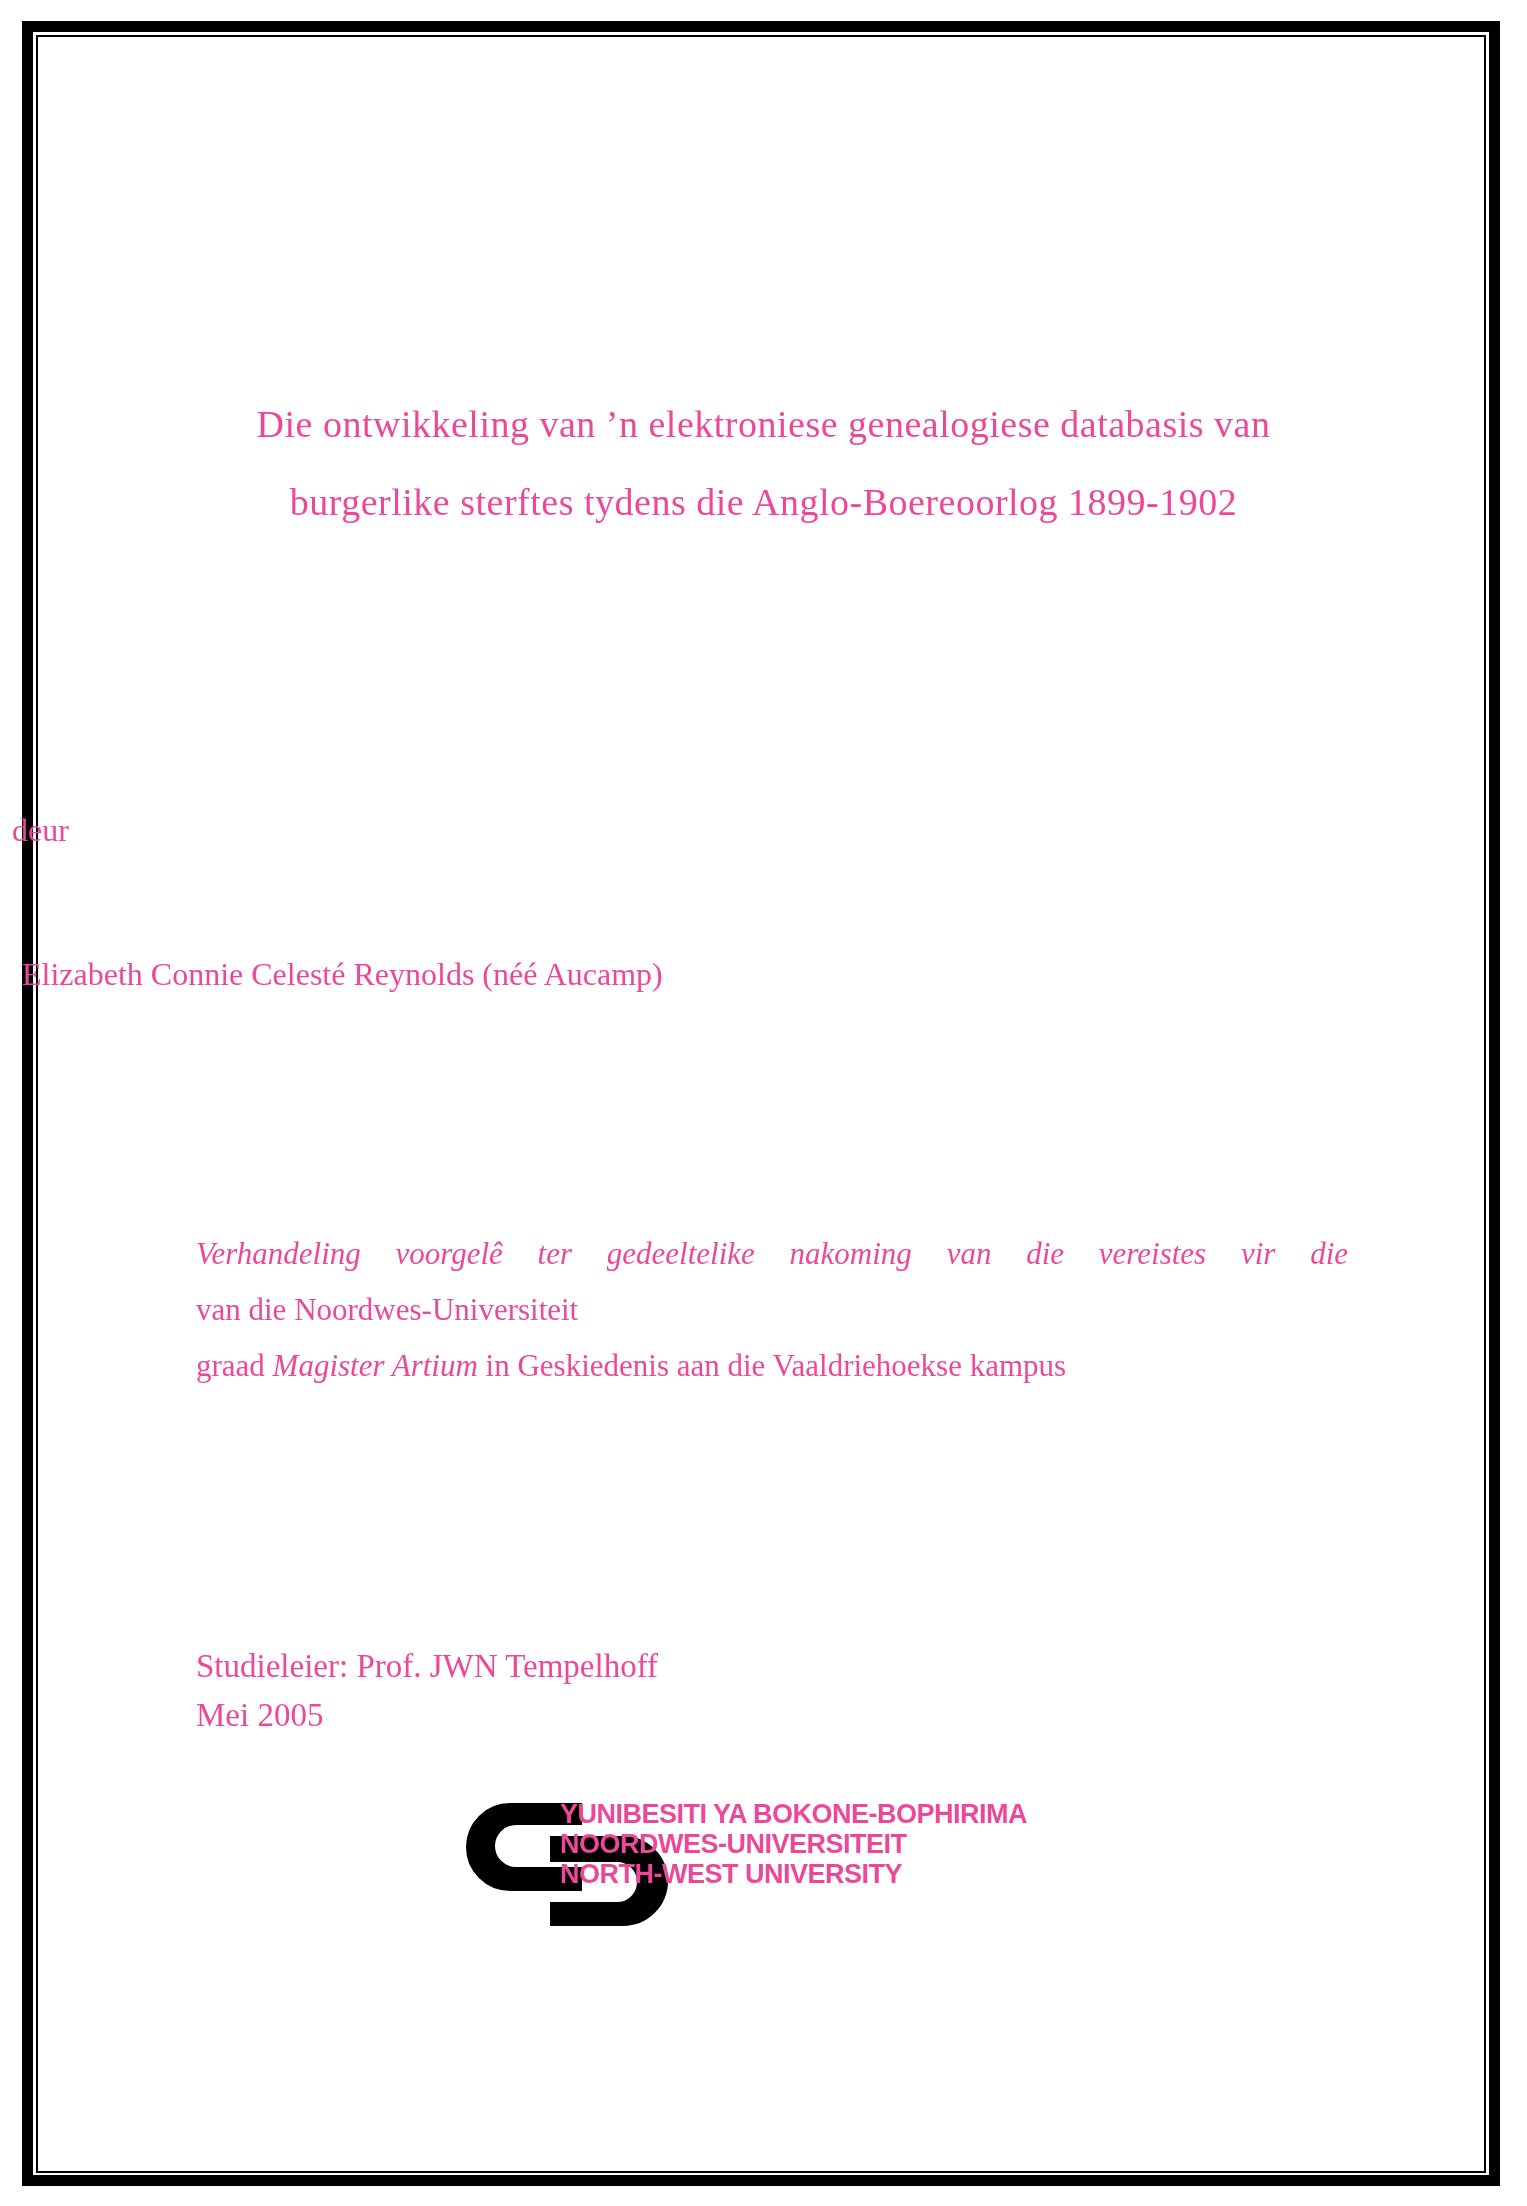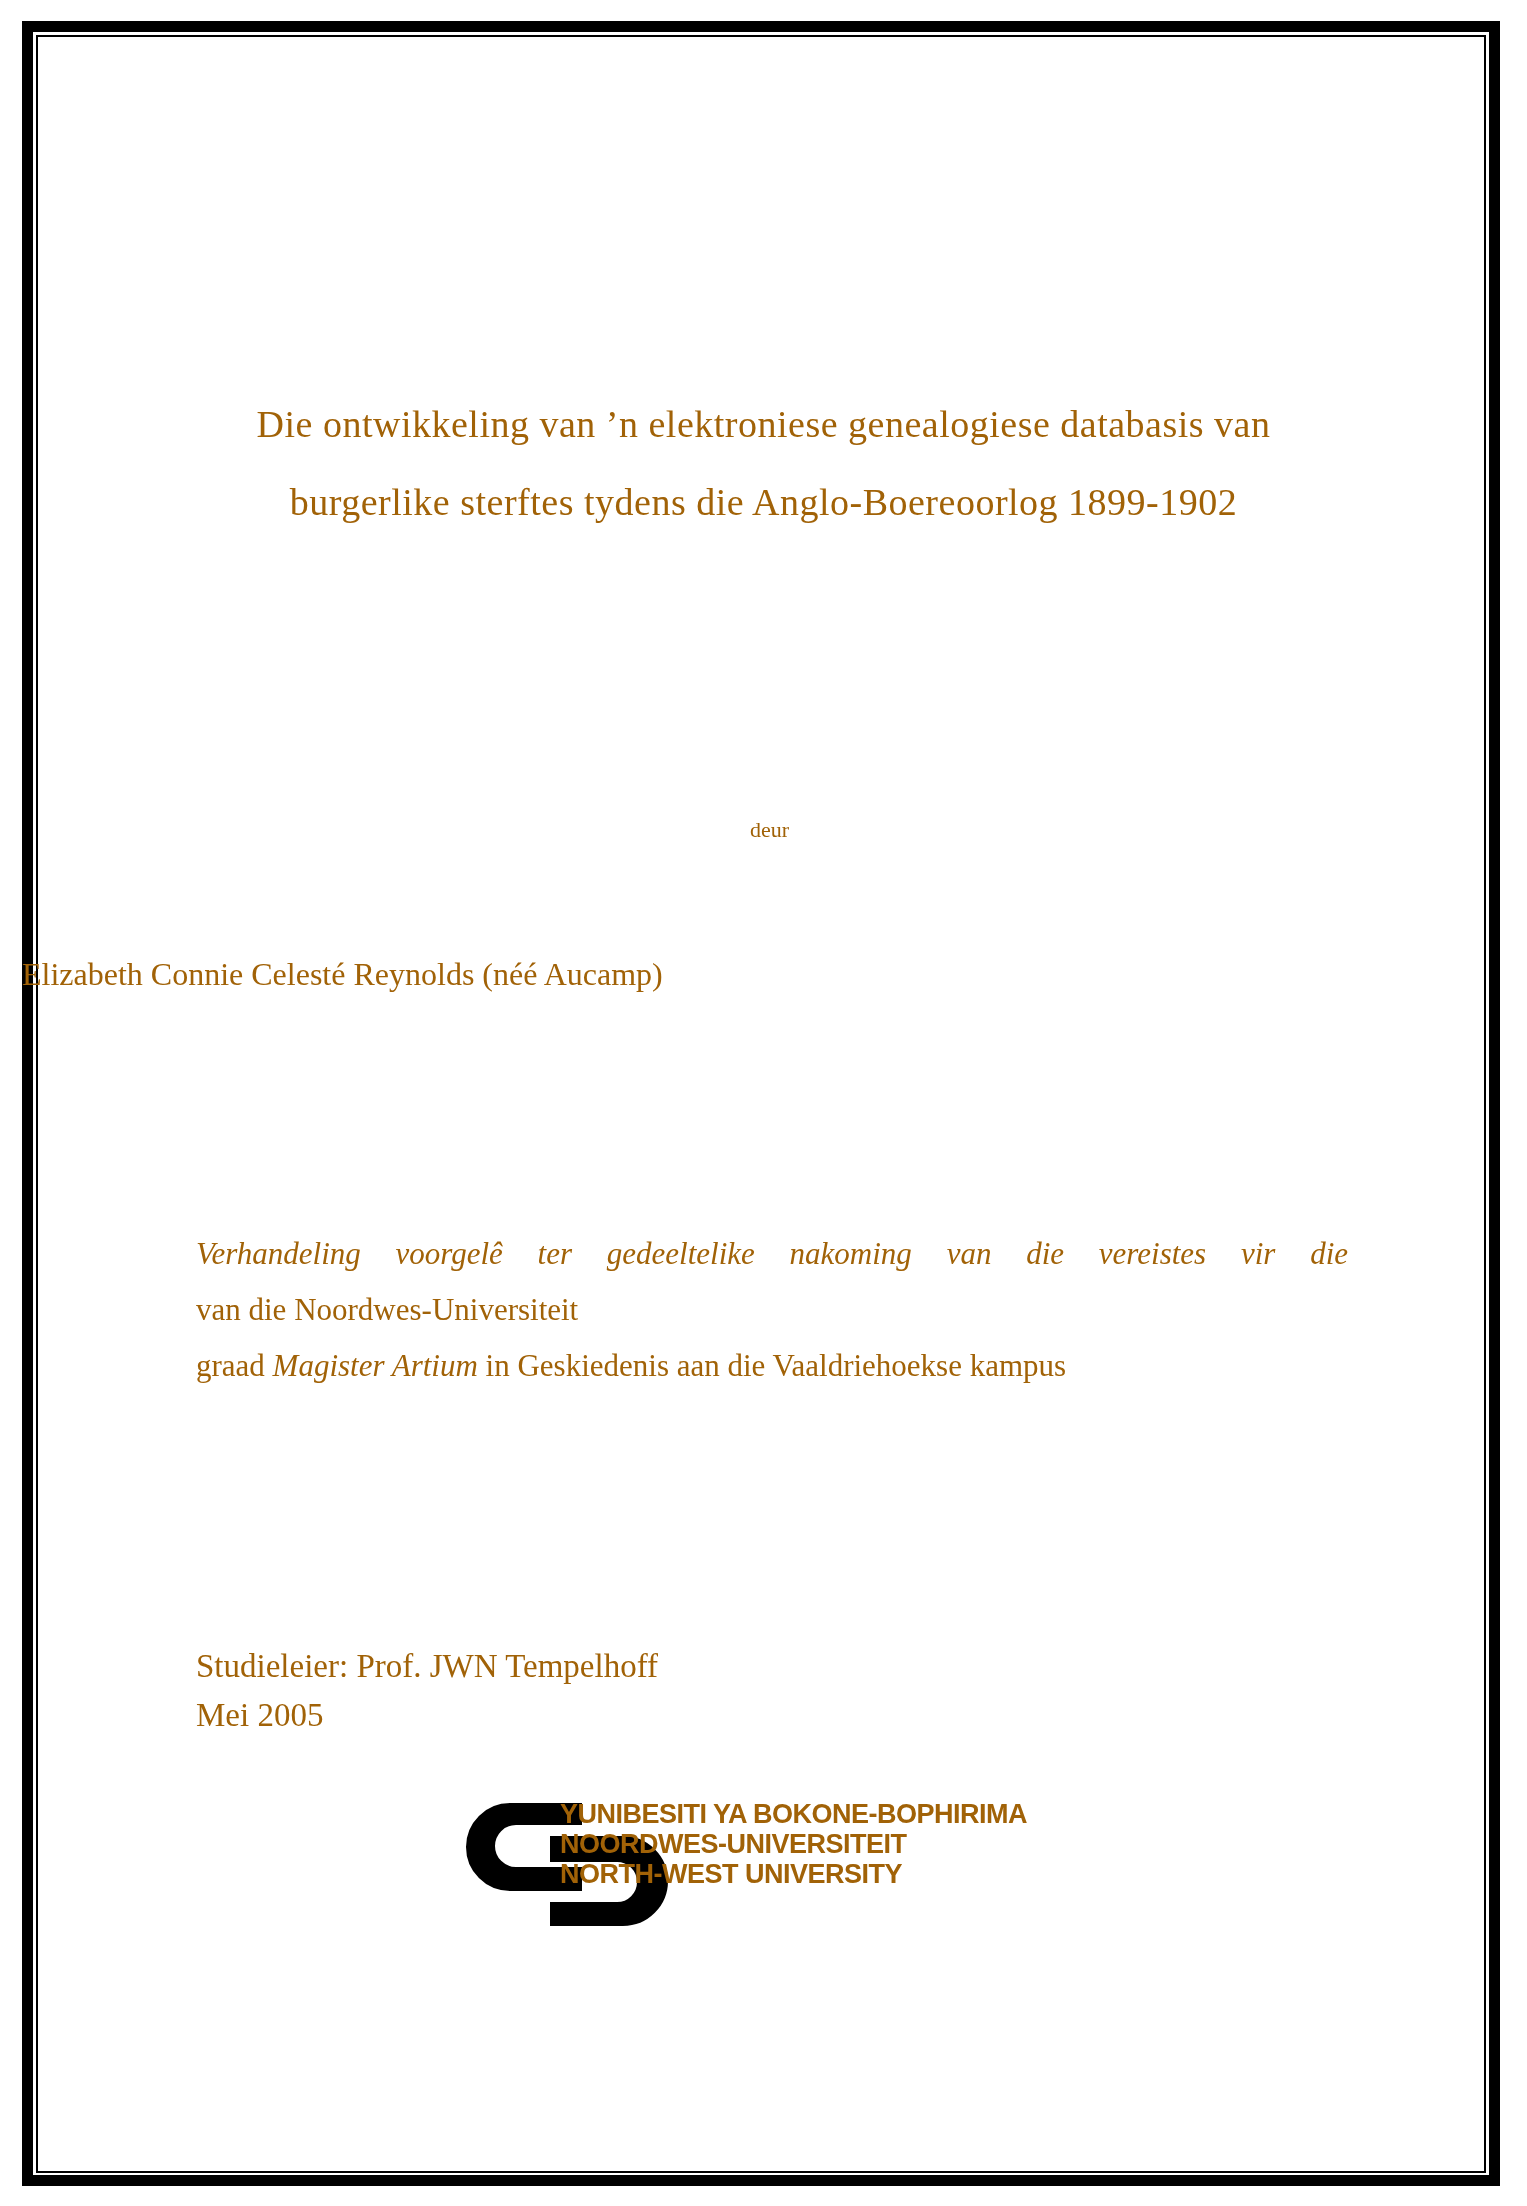--- a/index.html
+++ b/index.html
@@ -5,21 +5,21 @@
   html, body {
     margin: 0;
     padding: 0;
     background: #ffffff;
   }
   .page {
     position: relative;
     width: 1527px;
     height: 2206px;
     background: #ffffff;
-    color: #a16207;
+    color: #ec4899;
     font-family: "Liberation Serif", serif;
     overflow: hidden;
   }
   .frame-outer {
     position: absolute;
     left: 22px;
     top: 21px;
     width: 1478px;
     height: 2165px;
     border: 11px solid #000000;
@@ -42,22 +42,22 @@
     text-align: center;
     font-size: 38px;
     line-height: 78px;
     letter-spacing: 0.5px;
   }
   .byline {
     position: absolute;
     left: 0;
     right: 0;
     top: 812px;
-    text-align: center;
-    font-size: 22px;
+    text-align: left;
+    font-size: 32px;
     line-height: 36px;
     margin-left: 12px;
   }
   .author {
     position: absolute;
     left: 0;
     right: 0;
     top: 952px;
     font-size: 32px;
     line-height: 44px;

